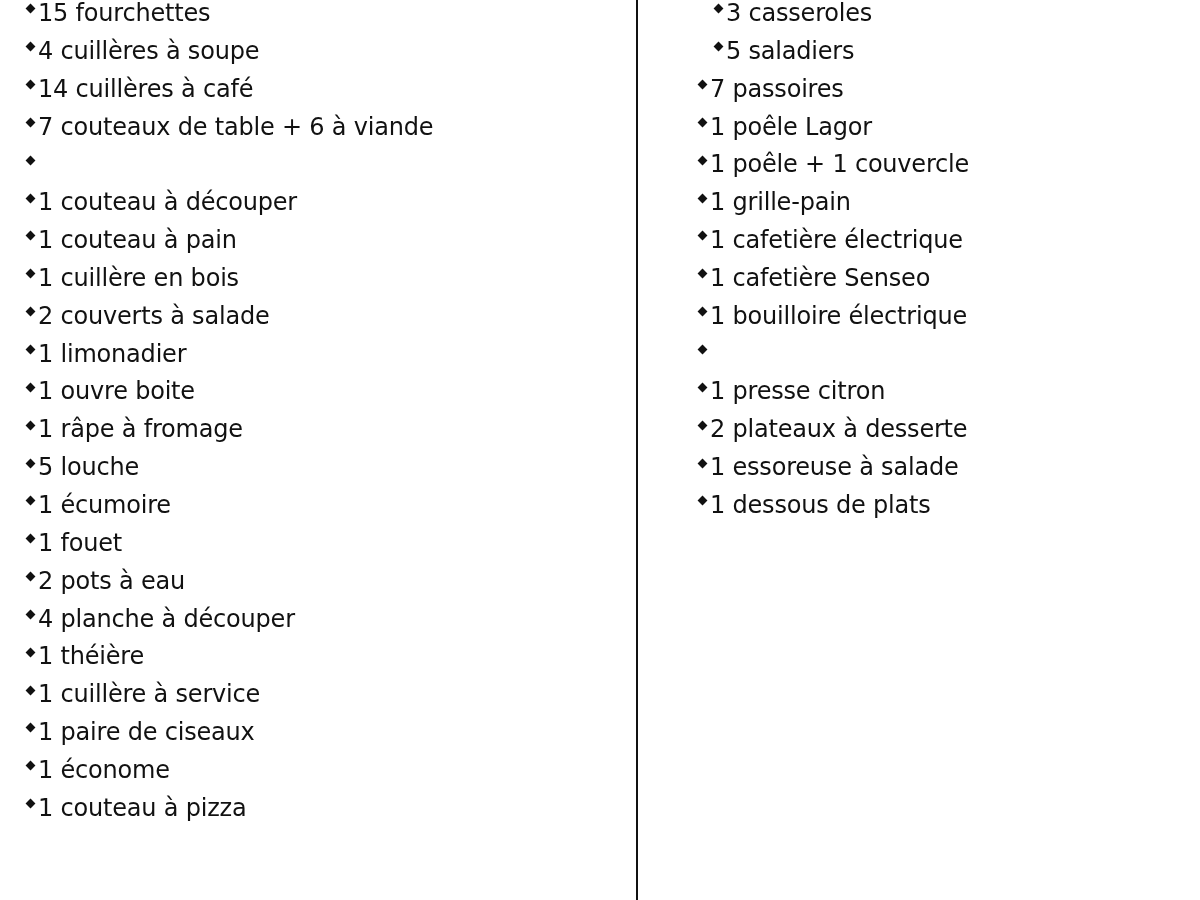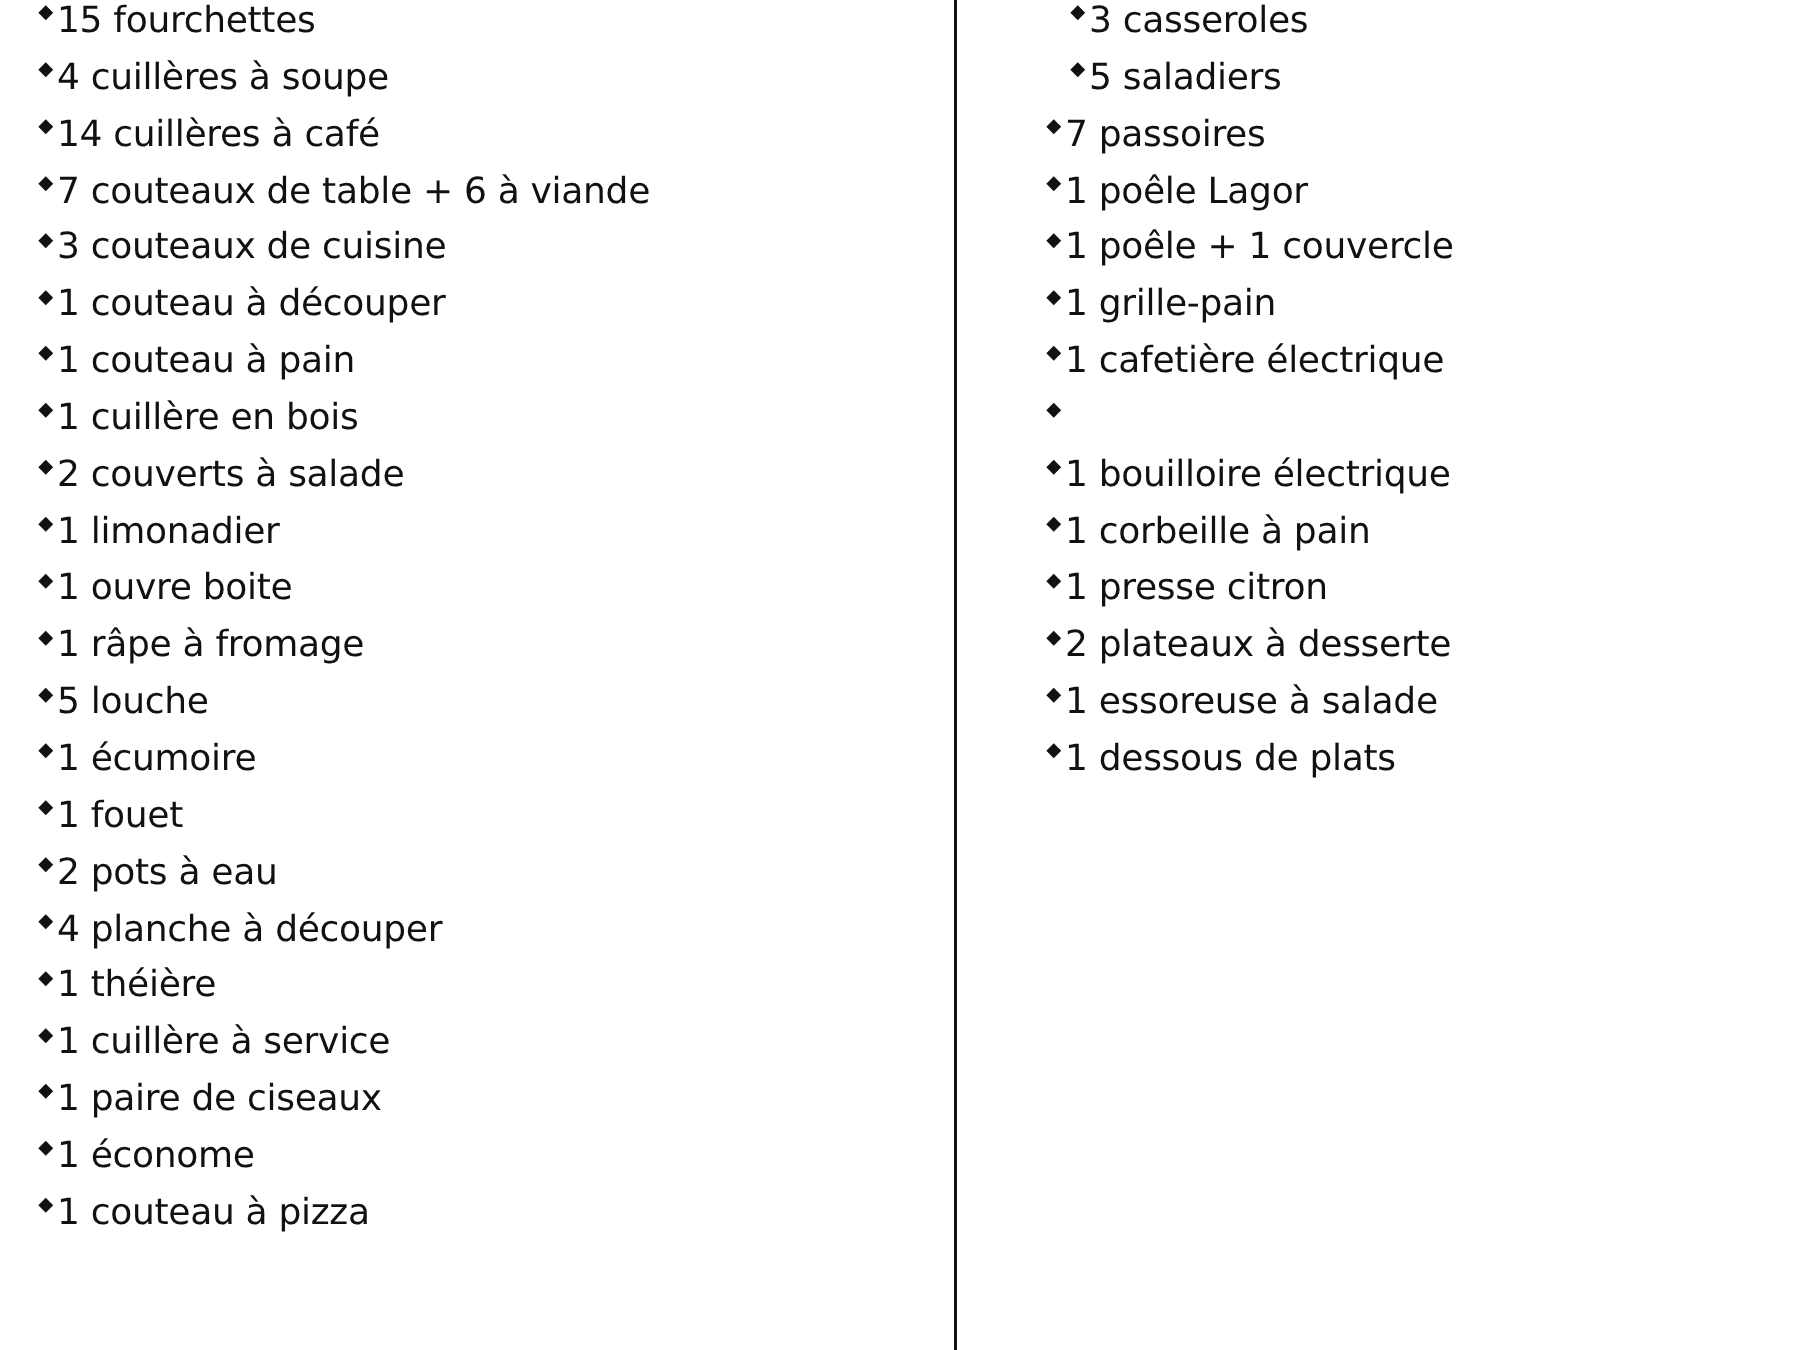--- a/index.html
+++ b/index.html
@@ -73,21 +73,20 @@
   <li class="item">
       <span class="bullet"></span>
       <span class="label">14 cuillères à café</span>
     </li>
   <li class="item">
       <span class="bullet"></span>
       <span class="label">7 couteaux de table + 6 à viande</span>
     </li>
   <li class="item">
       <span class="bullet"></span>
-      <span class="label">3 couteaux de cuisine</span>
     </li>
   <li class="item">
       <span class="bullet"></span>
       <span class="label">1 couteau à découper</span>
     </li>
   <li class="item">
       <span class="bullet"></span>
       <span class="label">1 couteau à pain</span>
     </li>
   <li class="item">
@@ -176,28 +175,28 @@
   <li class="item">
       <span class="bullet"></span>
       <span class="label">1 grille-pain</span>
     </li>
   <li class="item">
       <span class="bullet"></span>
       <span class="label">1 cafetière électrique</span>
     </li>
   <li class="item">
       <span class="bullet"></span>
+      <span class="label">1 cafetière Senseo</span>
     </li>
   <li class="item">
       <span class="bullet"></span>
       <span class="label">1 bouilloire électrique</span>
     </li>
   <li class="item">
       <span class="bullet"></span>
-      <span class="label">1 corbeille à pain</span>
     </li>
   <li class="item">
       <span class="bullet"></span>
       <span class="label">1 presse citron</span>
     </li>
   <li class="item">
       <span class="bullet"></span>
       <span class="label">2 plateaux à desserte</span>
     </li>
   <li class="item">

